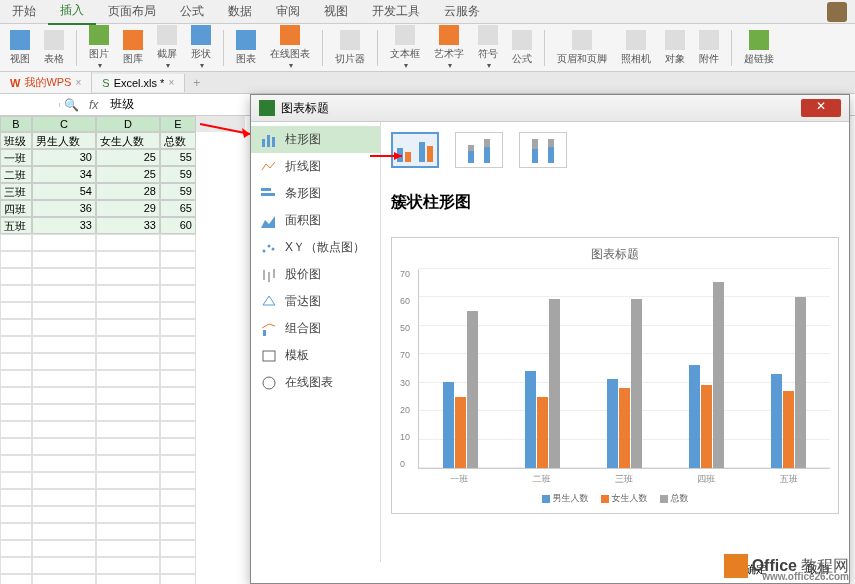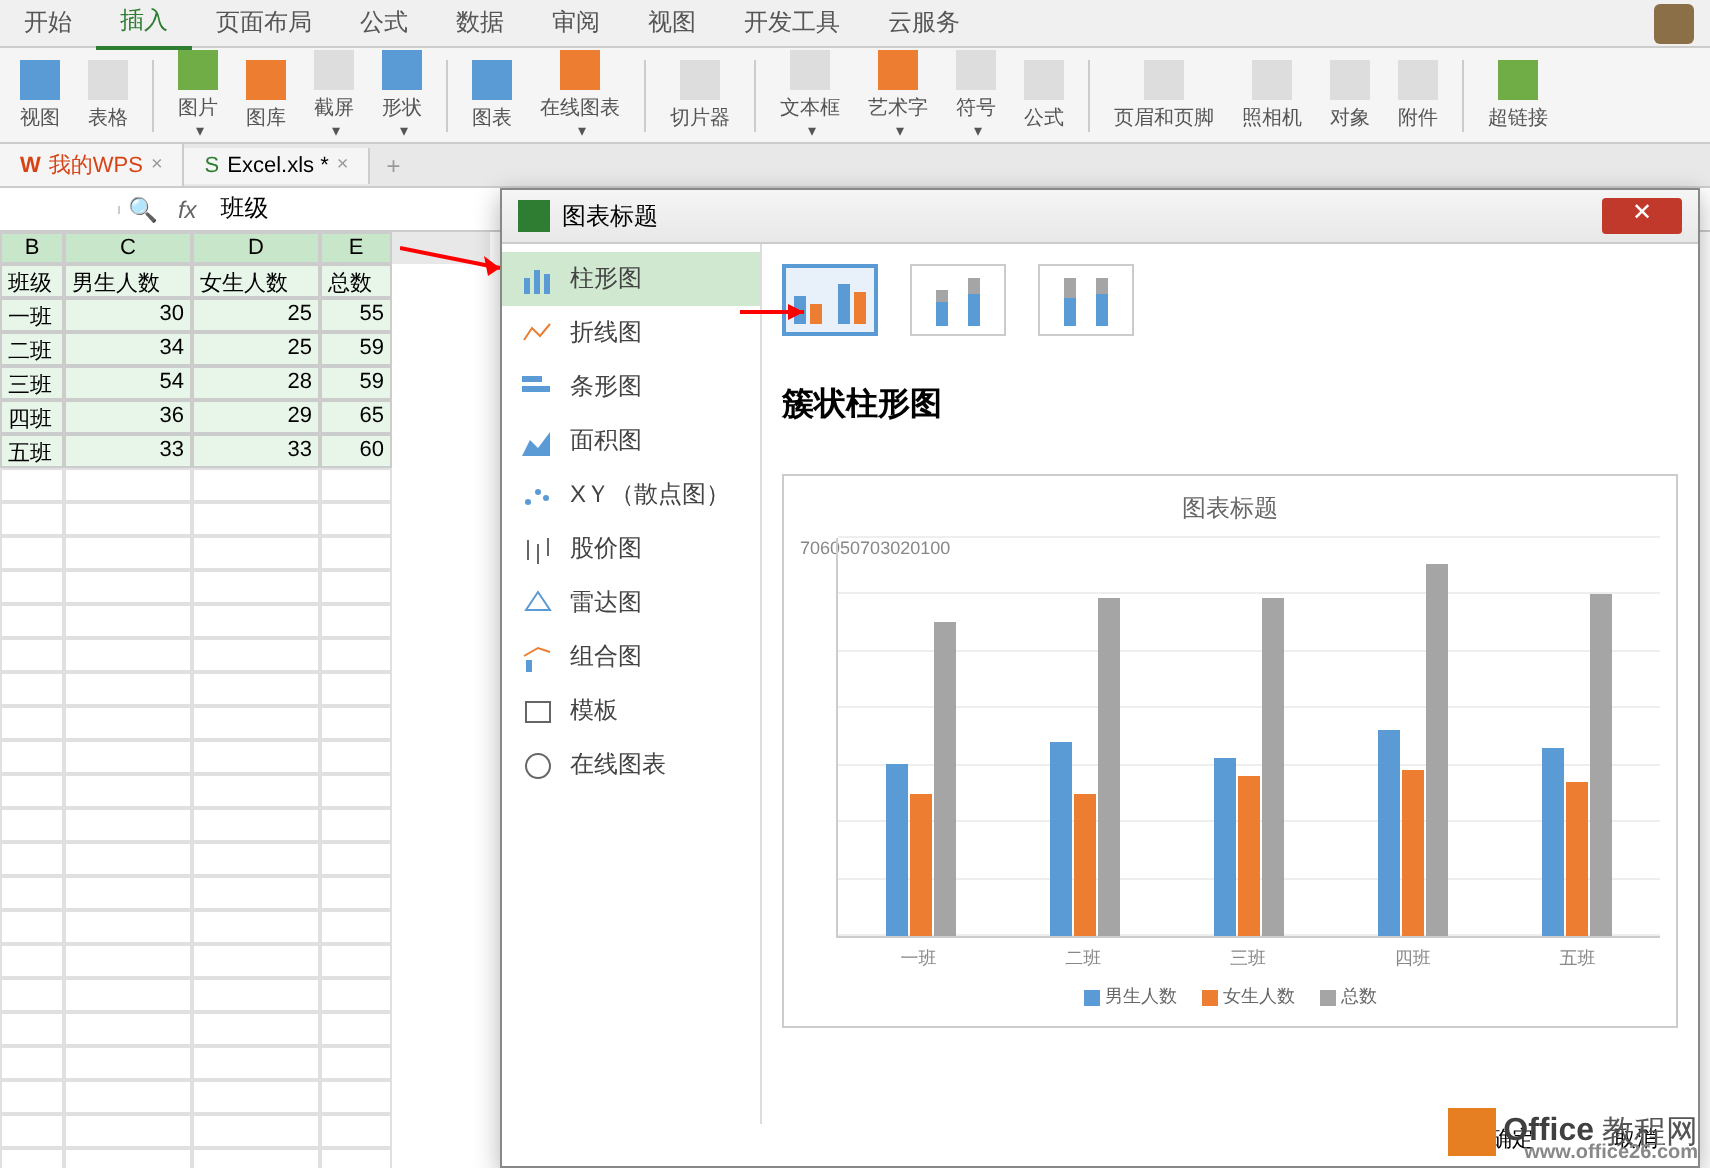--- a/index.html
+++ b/index.html
@@ -67,21 +67,21 @@
     .subtype.selected { border: 2px solid #5b9bd5; background: #e8f0fa; }
     .subtype .bar { width: 6px; background: #5b9bd5; }
     .subtype .bar.o { background: #ed7d31; }
     .subtype .bar.g { background: #a5a5a5; }
     
     .chart-subtitle { font-size: 16px; font-weight: bold; margin: 24px 0; }
     
     .chart-preview { border: 1px solid #ccc; padding: 8px; margin-top: 8px; }
     .chart-title-text { text-align: center; font-size: 12px; color: #666; margin-bottom: 6px; }
     .chart-plot { position: relative; height: 200px; display: flex; }
-    .y-axis { display: flex; justify-content: space-between; font-size: 9px; color: #888; padding-right: 4px; text-align: left; width: 18px; }
+    .y-axis { display: flex; flex-direction: column; justify-content: space-between; font-size: 9px; color: #888; padding-right: 4px; text-align: left; width: 18px; }
     .plot-area { flex: 1; position: relative; border-left: 1px solid #ccc; border-bottom: 1px solid #ccc; }
     .gridline { position: absolute; left: 0; right: 0; border-top: 1px solid #eee; }
     .bars-container { position: absolute; bottom: 0; left: 0; right: 0; height: 100%; display: flex; justify-content: space-around; align-items: flex-end; }
     .bar-group { display: flex; gap: 1px; align-items: flex-end; }
     .cbar { width: 11px; }
     .x-labels { display: flex; justify-content: space-around; font-size: 9px; color: #888; margin-top: 4px; margin-left: 18px; }
     .legend { display: flex; justify-content: center; gap: 12px; font-size: 9px; color: #666; margin-top: 6px; }
     .legend-item { display: flex; align-items: center; gap: 3px; }
     .legend-sw { width: 8px; height: 8px; }
     

